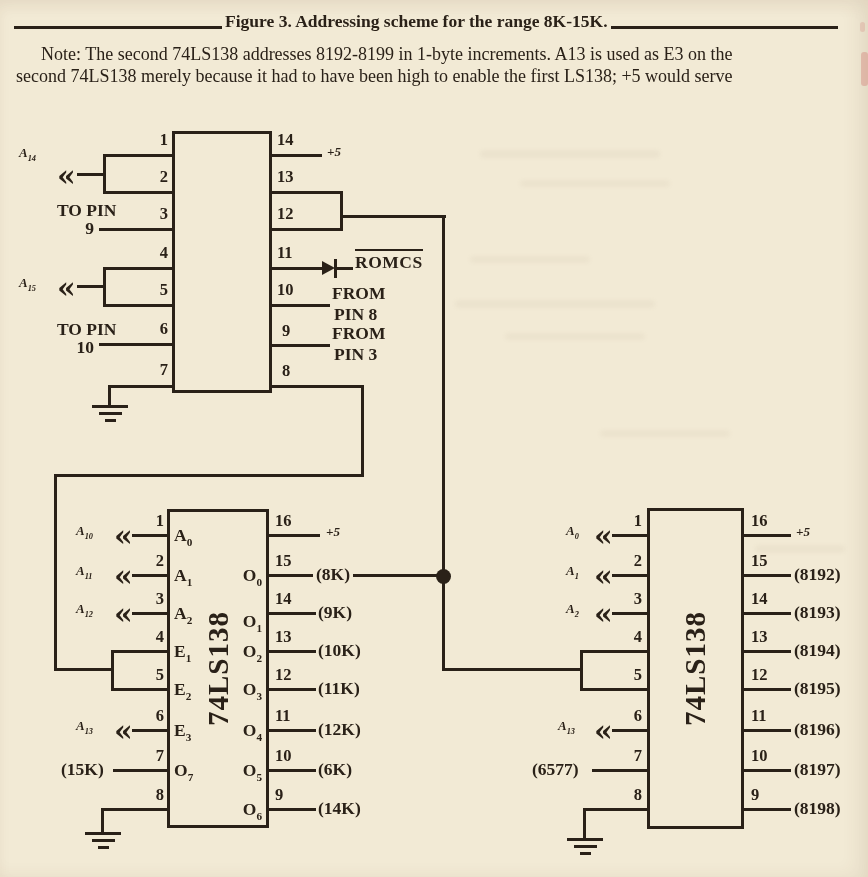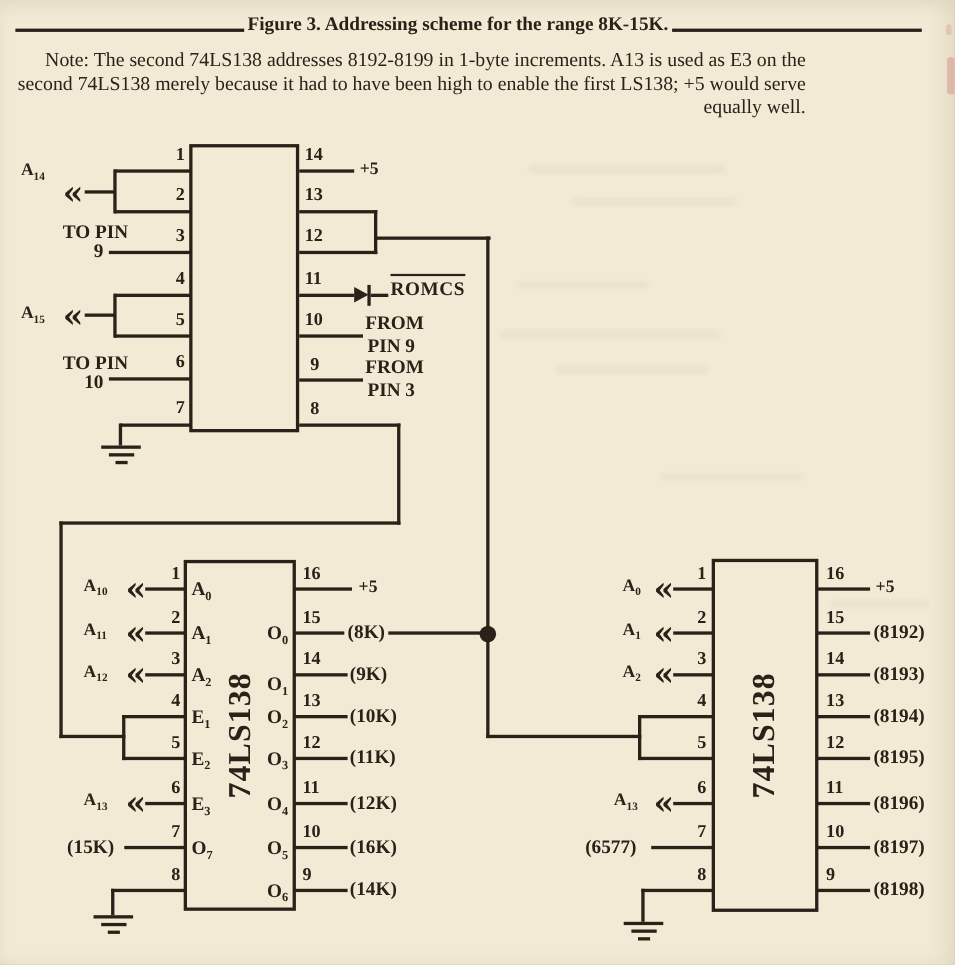--- a/index.html
+++ b/index.html
@@ -9,21 +9,21 @@
     color:var(--ink,#2a2118);
     font-family:"Liberation Serif","DejaVu Serif",serif;
     box-shadow:inset -10px 0 18px rgba(90,60,30,.07), inset 0 8px 14px rgba(90,60,30,.04);
   }
   
   .w{position:absolute;background:var(--ink,#2a2118);}
   .hw{height:3px;}
   .vw{width:3px;}
   
   .t{position:absolute;white-space:nowrap;font-weight:600;font-size:17.5px;line-height:1.12;color:var(--ink,#2a2118);}
-  .big{font-size:16px;}
+  .big{font-size:13px;font-style:italic;}
   .pn{position:absolute;white-space:nowrap;font-weight:600;font-size:16.5px;line-height:1;color:var(--ink,#2a2118);}
   .ra{text-align:right;}
   sub{font-size:64%;line-height:0;}
   .paperbg{background:var(--paper,#f2ead5);padding:0 3px;}
   .ovl{border-top:2.5px solid var(--ink,#2a2118);padding-top:2px;letter-spacing:.5px;}
   
   .chip{position:absolute;border:3px solid var(--ink,#2a2118);box-sizing:border-box;background:var(--paper,#f2ead5);}
   .chipname{position:absolute;display:flex;align-items:center;justify-content:center;pointer-events:none;}
   .chipname span{transform:rotate(-90deg);font-size:29px;font-weight:600;letter-spacing:1px;white-space:nowrap;}
   
@@ -61,21 +61,20 @@
   <div class="redmark" style="left:860px;top:22px;width:5px;height:10px;opacity:.25"></div>
 
   <div class="titlebar">
     <div class="trule l"></div>
     <div class="title">Figure 3. Addressing scheme for the range 8K-15K.</div>
     <div class="trule r"></div>
   </div>
   <div class="note">
     <div class="ind">Note: The second 74LS138 addresses 8192-8199 in 1-byte increments. A13 is used as E3 on the</div>
     <div>second 74LS138 merely because it had to have been high to enable the first LS138; +5 would serve</div>
-    <div>equally well.</div>
   </div>
 
   <div class="chip" style="left:172px;top:131px;width:100px;height:262px"></div>
 
   <span class="pn ra" style="left:146px;top:132px;width:22px">1</span>
   <span class="pn ra" style="left:146px;top:169px;width:22px">2</span>
   <span class="pn ra" style="left:146px;top:206px;width:22px">3</span>
   <span class="pn ra" style="left:146px;top:245px;width:22px">4</span>
   <span class="pn ra" style="left:146px;top:282px;width:22px">5</span>
   <span class="pn ra" style="left:146px;top:321px;width:22px">6</span>
@@ -128,21 +127,21 @@
   <div class="w hw" style="left:340px;top:215px;width:106px"></div>
 
   <div class="w hw" style="left:272px;top:267px;width:50px"></div>
   <div class="tri" style="left:322px;top:261px"></div>
   <div class="w vw" style="left:334px;top:259px;height:19px"></div>
   <div class="w hw" style="left:337px;top:267px;width:16px"></div>
   <span class="t ovl" style="left:355px;top:249px">ROMCS</span>
 
   <div class="w hw" style="left:272px;top:304px;width:58px"></div>
   <span class="t" style="left:332px;top:284px">FROM</span>
-  <span class="t" style="left:334px;top:305px">PIN 9</span>
+  <span class="t" style="left:334px;top:305px">PIN 8</span>
 
   <div class="w hw" style="left:272px;top:344px;width:58px"></div>
   <span class="t" style="left:332px;top:324px">FROM</span>
   <span class="t" style="left:334px;top:345px">PIN 3</span>
 
   <div class="w hw" style="left:272px;top:385px;width:92px"></div>
 
   <div class="w vw" style="left:361px;top:385px;height:92px"></div>
   <div class="w hw" style="left:54px;top:474px;width:310px"></div>
   <div class="w vw" style="left:54px;top:474px;height:197px"></div>
@@ -227,21 +226,21 @@
 
   <div class="w hw" style="left:267px;top:612px;width:49px"></div>
   <span class="t" style="left:318px;top:603px">(9K)</span>
   <div class="w hw" style="left:267px;top:650px;width:49px"></div>
   <span class="t" style="left:318px;top:641px">(10K)</span>
   <div class="w hw" style="left:267px;top:688px;width:49px"></div>
   <span class="t" style="left:318px;top:679px">(11K)</span>
   <div class="w hw" style="left:267px;top:729px;width:49px"></div>
   <span class="t" style="left:318px;top:720px">(12K)</span>
   <div class="w hw" style="left:267px;top:769px;width:49px"></div>
-  <span class="t" style="left:318px;top:760px">(16K)</span>
+  <span class="t" style="left:318px;top:760px">(6K)</span>
   <div class="w hw" style="left:267px;top:808px;width:49px"></div>
   <span class="t" style="left:318px;top:799px">(14K)</span>
 
   <div class="chip" style="left:647px;top:508px;width:97px;height:321px"></div>
   <div class="chipname" style="left:647px;top:508px;width:97px;height:321px">
       <span>74LS138</span>
     </div>
 
   <span class="pn ra" style="left:620px;top:513px;width:22px">1</span>
   <span class="pn ra" style="left:620px;top:553px;width:22px">2</span>

